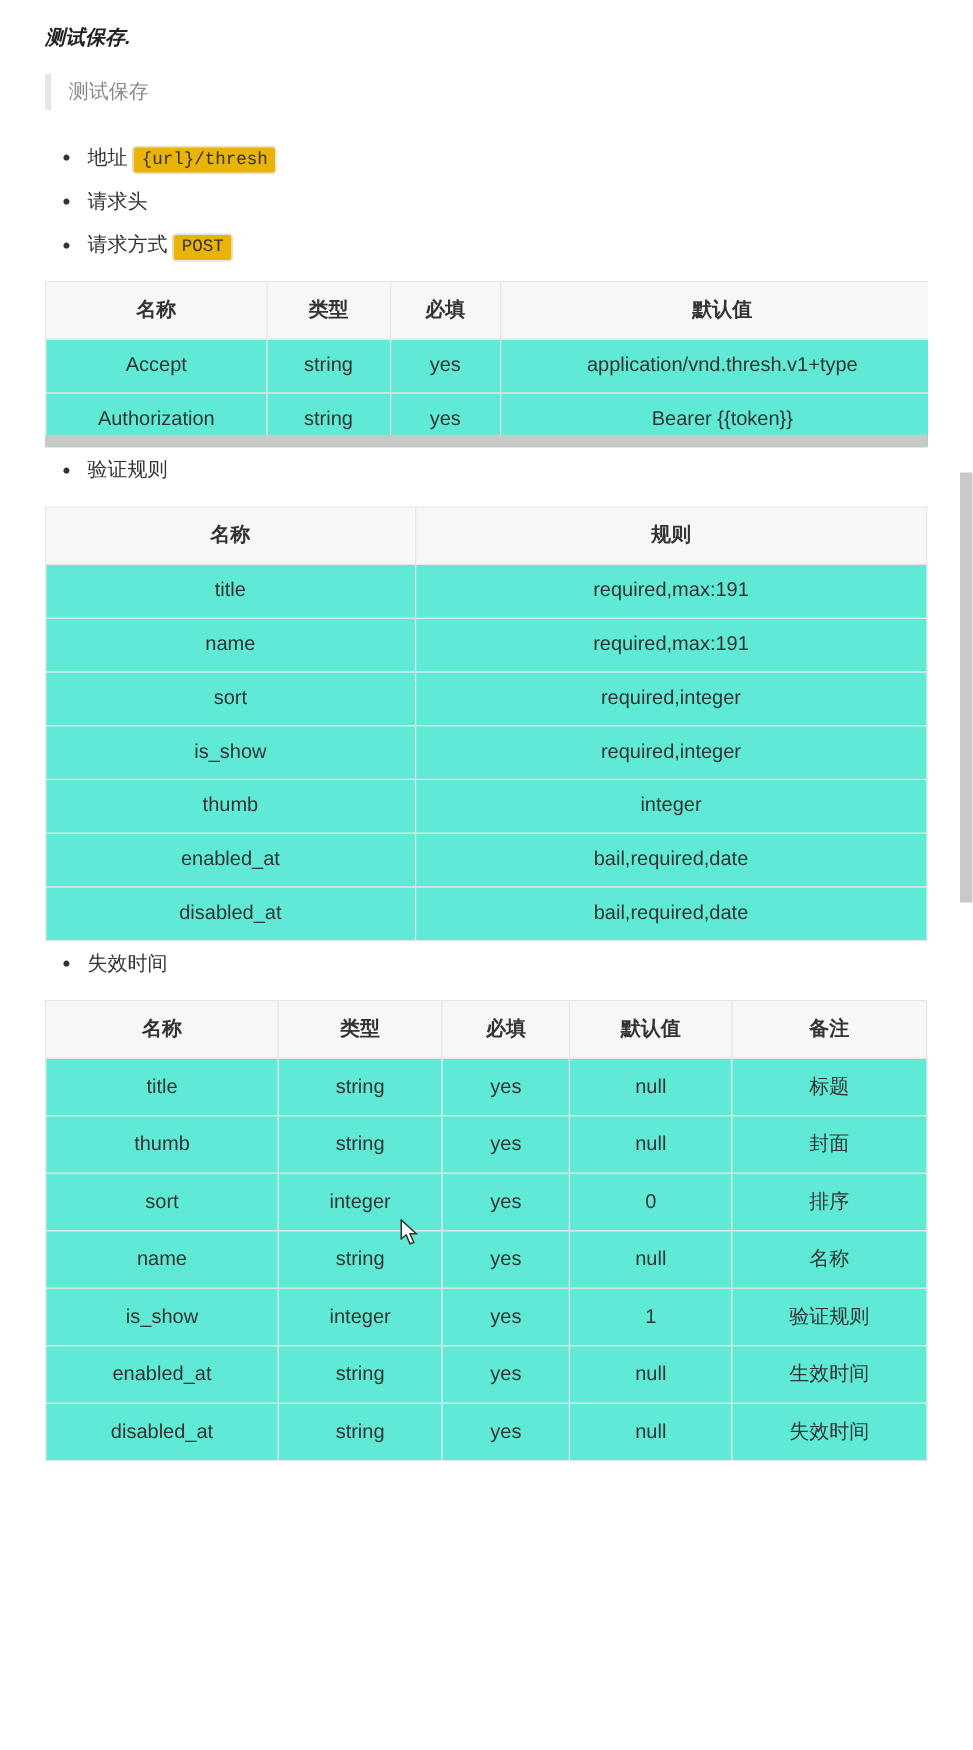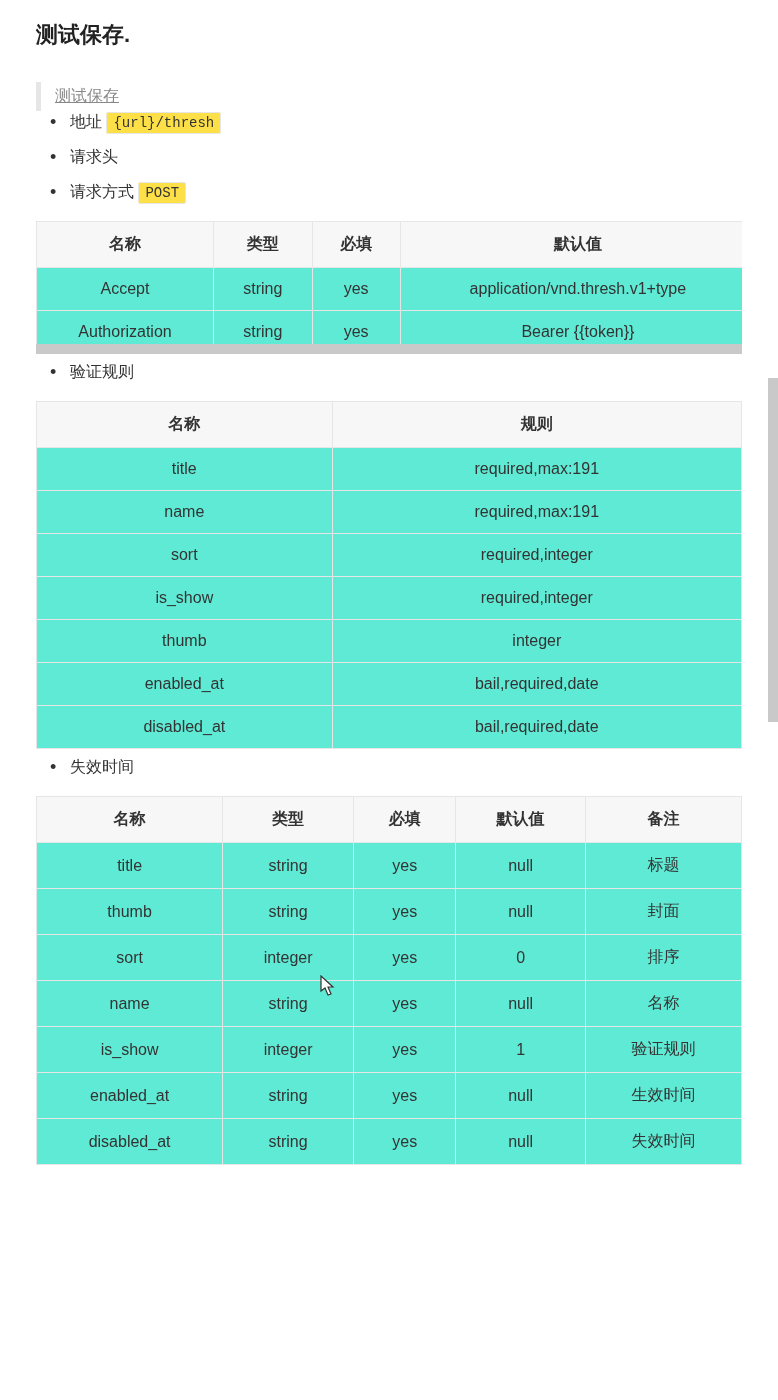--- a/index.html
+++ b/index.html
@@ -4,32 +4,32 @@
 <style>
   * { box-sizing: border-box; margin: 0; padding: 0; }
   body {
     font-family: -apple-system, BlinkMacSystemFont, "Segoe UI", "PingFang SC", "Microsoft YaHei", sans-serif;
     background: #fff;
     color: #333;
     width: 778px;
     padding: 20px 36px 30px 36px;
   }
   h2 {
-    font-size: 22px;
+    font-size: 16px;
     font-weight: 700;
-    margin-bottom: 32px;
+    margin-bottom: 18px;
     color: #222;
+    font-style: italic;
   }
   .blockquote {
     border-left: 5px solid #e6e6e6;
     padding: 4px 14px;
     color: #888;
     font-size: 16px;
-    margin-bottom: 1px;
-    text-decoration: underline;
+    margin-bottom: 28px;
   }
   ul.bullets {
     list-style: none;
     padding-left: 8px;
     margin-bottom: 18px;
   }
   ul.bullets > li {
     position: relative;
     padding-left: 26px;
     font-size: 16px;
@@ -38,21 +38,21 @@
   }
   ul.bullets > li::before {
     content: "•";
     position: absolute;
     left: 6px;
     top: 0;
     font-size: 18px;
     color: #333;
   }
   code.inline {
-    background: #fde047;
+    background: #eab308;
     border: 1px solid #e6e6e6;
     border-radius: 3px;
     padding: 2px 6px;
     font-family: "SFMono-Regular", Consolas, "Liberation Mono", Menlo, monospace;
     font-size: 14px;
     color: #333;
   }
   .table-wrap {
     overflow-x: auto;
     margin-bottom: 8px;

